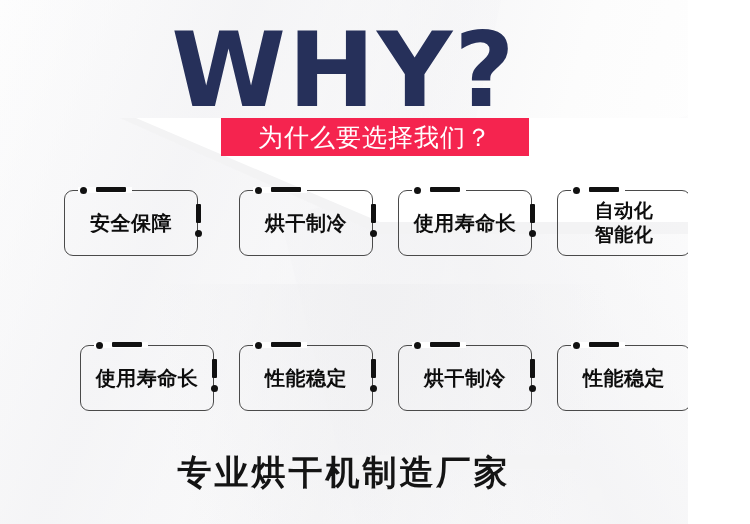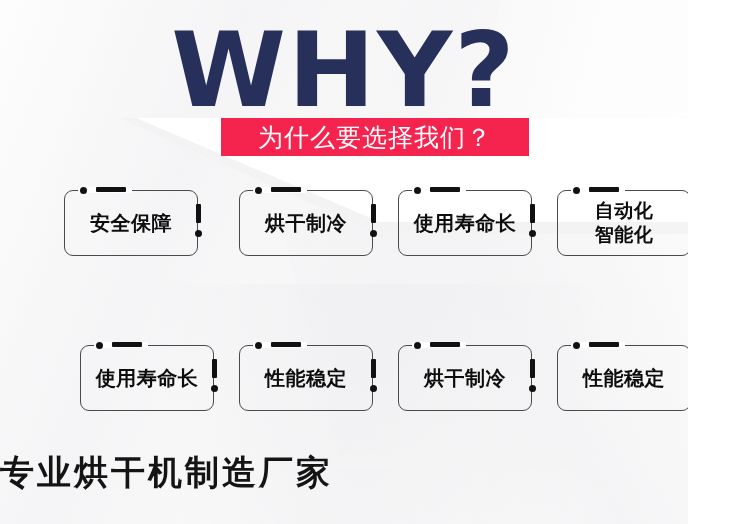--- a/index.html
+++ b/index.html
@@ -205,21 +205,21 @@
     line-height: 1.25;
   }
   .cell .label .ln { display: block; }
 
   
   .footer {
     position: absolute;
     left: 0;
     right: 0;
     top: 450px;
-    text-align: left;
+    text-align: center;
     font-weight: 700;
     font-size: 34px;
     letter-spacing: 3px;
     color: #141414;
   }
 </style>
 </head>
 <body>
 
 <div id="page">

